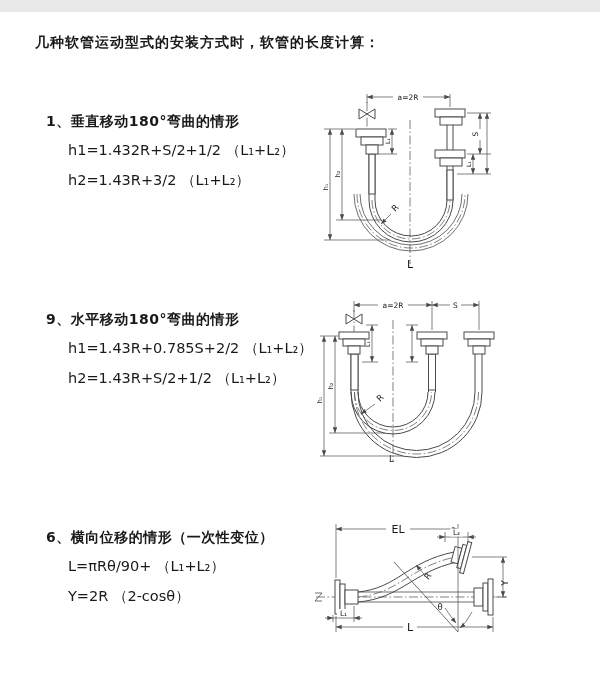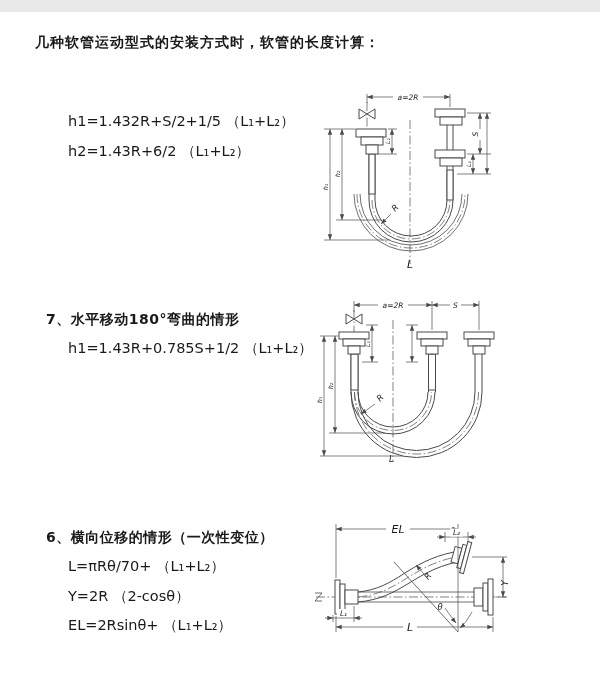--- a/index.html
+++ b/index.html
@@ -12,42 +12,43 @@
     position:relative;width:600px;height:675px;background:var(--bg);
     font-family:"DejaVu Sans","Liberation Sans",sans-serif;color:var(--text);
     overflow:hidden;margin:12px auto;
   }
   .title{
     position:absolute;left:35px;top:22px;font-size:14px;font-weight:bold;letter-spacing:1px;
   }
   .sec{position:absolute;left:46px;width:270px;}
   .sec .h{font-size:14px;font-weight:bold;letter-spacing:0.5px;margin:0 0 11px 0;}
   .sec .f{font-size:14.5px;margin:0 0 12.5px 22px;line-height:17px;white-space:nowrap;}
-  .dia{position:absolute;font-style:italic;}
+  .dia{position:absolute;}
   svg{display:block;}
   svg .ln{stroke:var(--line);fill:none;stroke-width:1;}
   svg rect.ln{fill:#fff;}
   svg .thin{stroke-width:0.8;}
   svg .dim{stroke:var(--line);fill:none;stroke-width:0.7;}
   svg .cl{stroke:var(--line);fill:none;stroke-width:0.7;stroke-dasharray:9 2.5 1.5 2.5;}
   svg text{fill:var(--text);font-family:"DejaVu Sans",sans-serif;}
   svg .t6{font-size:6px;} svg .t65{font-size:6.5px;} svg .t7{font-size:7.5px;}
   svg .t8{font-size:8.5px;} svg .t9{font-size:9px;} svg .t11{font-size:11px;}
   svg .wbg{fill:#fff;stroke:none;}
 </style>
 </head>
 <body>
 
 <div class="doc">
 
   <div class="title">几种软管运动型式的安装方式时，软管的长度计算：</div>
 
   <div class="sec" style="top:101px">
-    <div class="f">h1=1.432R+S/2+1/5 （L₁+L₂）</div>
-    <div class="f">h2=1.43R+6/2 （L₁+L₂）</div>
+    <div class="h">1、垂直移动180°弯曲的情形</div>
+    <div class="f">h1=1.432R+S/2+1/2 （L₁+L₂）</div>
+    <div class="f">h2=1.43R+3/2 （L₁+L₂）</div>
   </div>
 
   <div class="dia" style="left:310px;top:70px">
   <svg width="280" height="190" viewBox="0 0 280 190">
     <defs>
       <marker id="m1" viewBox="0 0 10 10" refX="9" refY="5" markerWidth="9" markerHeight="9" orient="auto-start-reverse">
         <path d="M0,1.5 L9,5 L0,8.5 z" fill="#4a4a4a"></path>
       </marker>
       <pattern id="p1" width="4" height="4" patternUnits="userSpaceOnUse">
         <path d="M0,4 L4,0 M0,0 L4,4" stroke="#6a6a6a" stroke-width="0.6" fill="none"></path>
@@ -127,22 +128,23 @@
     <g>
       <path class="dim" d="M81,132 L71,142" marker-end="url(#m1)"></path>
       <text class="t8" transform="translate(87,128) rotate(-45)" text-anchor="middle">R</text>
     </g>
 
     <text class="t11" x="97" y="186">L</text>
   </svg>
   </div>
 
   <div class="sec" style="top:299px">
-    <div class="h">7、水平移动180°弯曲的情形</div>
-    <div class="f">h1=1.43R+0.785S+1/2 （L₁+L₂）</div>
+    <div class="h">9、水平移动180°弯曲的情形</div>
+    <div class="f">h1=1.43R+0.785S+2/2 （L₁+L₂）</div>
+    <div class="f">h2=1.43R+S/2+1/2 （L₁+L₂）</div>
   </div>
 
   <div class="dia" style="left:308px;top:280px">
   <svg width="290" height="180" viewBox="0 0 290 180">
     <defs>
       <marker id="m2" viewBox="0 0 10 10" refX="9" refY="5" markerWidth="9" markerHeight="9" orient="auto-start-reverse">
         <path d="M0,1.5 L9,5 L0,8.5 z" fill="#4a4a4a"></path>
       </marker>
       <pattern id="p2" width="4" height="4" patternUnits="userSpaceOnUse">
         <path d="M0,4 L4,0 M0,0 L4,4" stroke="#6a6a6a" stroke-width="0.6" fill="none"></path>
@@ -219,23 +221,22 @@
       <path class="dim" d="M67,112 L53,122" marker-end="url(#m2)"></path>
       <text class="t8" transform="translate(74,108) rotate(-45)" text-anchor="middle">R</text>
     </g>
 
     <text class="t8" x="81" y="170">L</text>
   </svg>
   </div>
 
   <div class="sec" style="top:517px">
     <div class="h">6、横向位移的情形（一次性变位）</div>
-    <div class="f">L=πRθ/70+ （L₁+L₂）</div>
+    <div class="f">L=πRθ/90+ （L₁+L₂）</div>
     <div class="f">Y=2R （2-cosθ）</div>
-    <div class="f">EL=2Rsinθ+ （L₁+L₂）</div>
   </div>
 
   <div class="dia" style="left:306px;top:500px">
   <svg width="302" height="175" viewBox="0 0 302 175">
     <defs>
       <marker id="m3" viewBox="0 0 10 10" refX="9" refY="5" markerWidth="9" markerHeight="9" orient="auto-start-reverse">
         <path d="M0,1.5 L9,5 L0,8.5 z" fill="#4a4a4a"></path>
       </marker>
     </defs>
 

